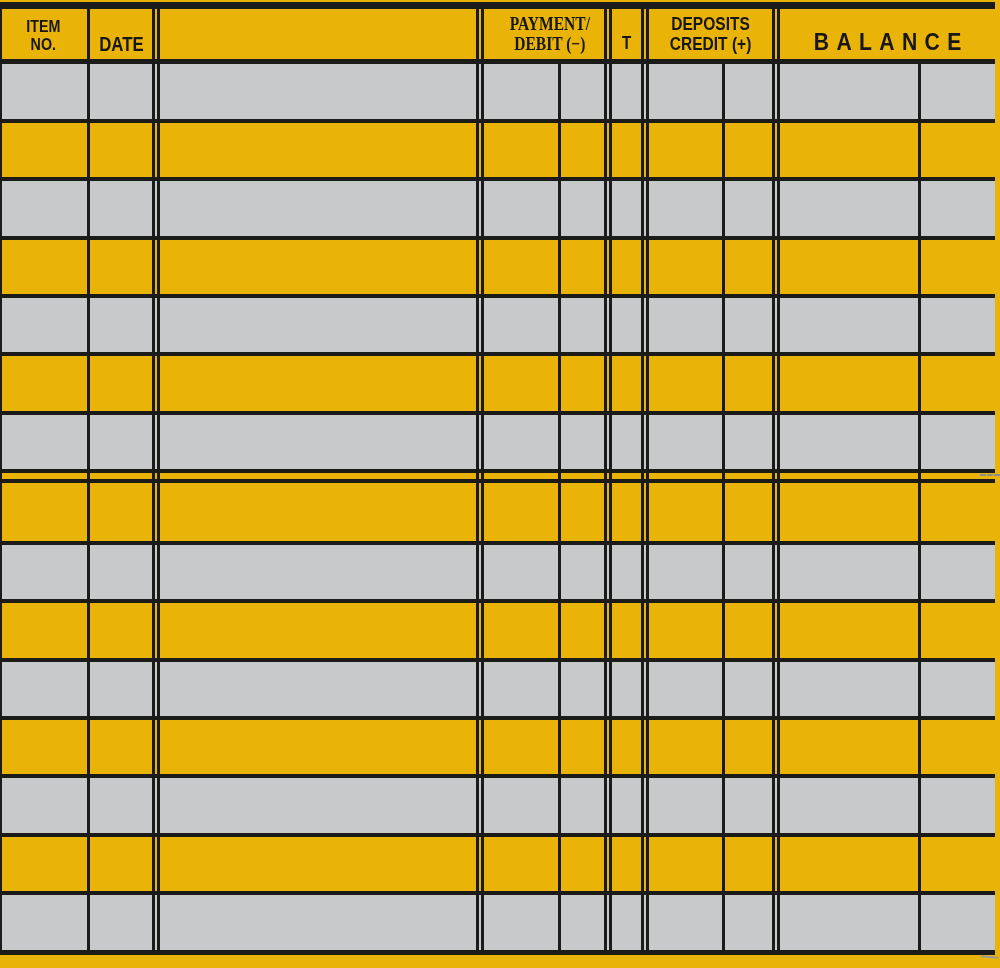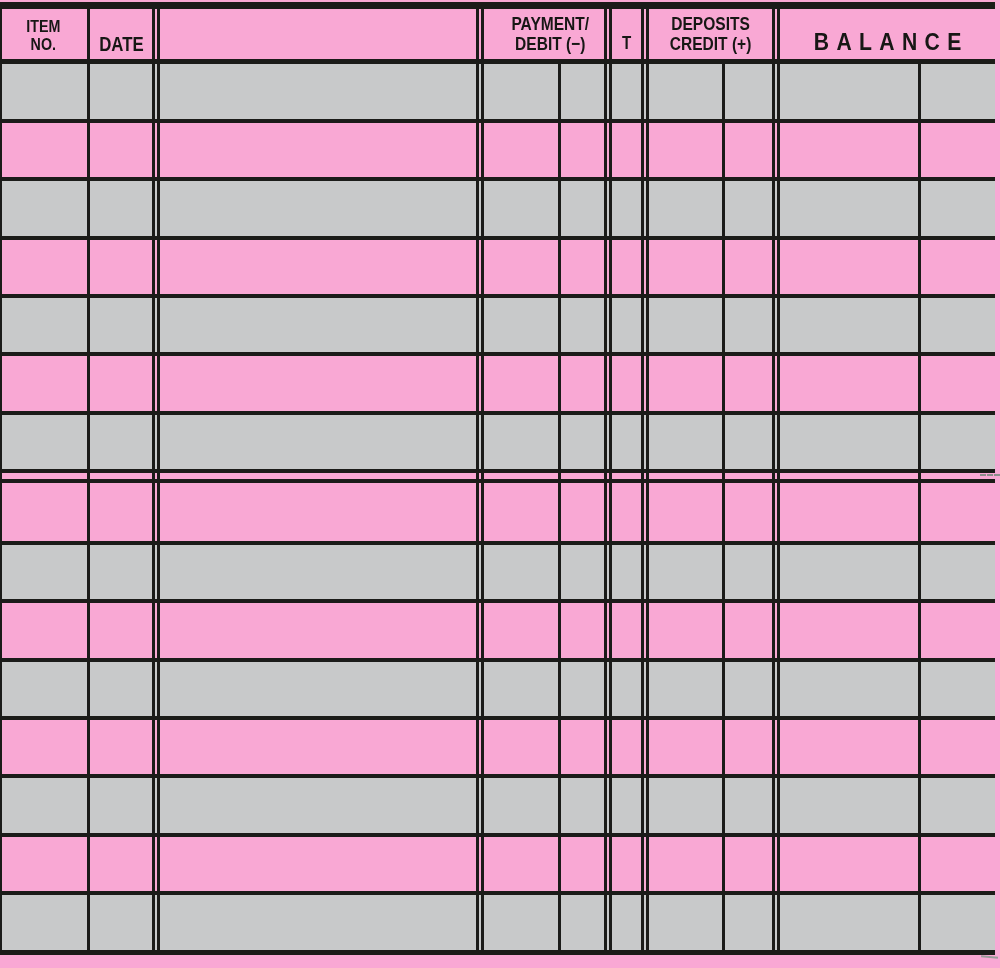--- a/index.html
+++ b/index.html
@@ -1,18 +1,18 @@
 <!DOCTYPE html>
 <html><head>
 <meta charset="utf-8">
 <style>
   html,body { margin:0; padding:0; background:#ffffff; }
   .page {
     position:relative; width:1000px; height:968px;
-    background:#f9a8d4; overflow:hidden;
+    background:#eab308; overflow:hidden;
     font-family:"Liberation Sans", sans-serif;
     -webkit-font-smoothing:antialiased;
   }
   .row { position:absolute; left:0; width:995px; }
   .cell { position:absolute; top:0; height:100%; }
   .hline, .vline { position:absolute; }
   .hcell {
     position:absolute; top:9px; height:50px;
     display:flex; flex-direction:column; align-items:center; justify-content:flex-end;
     padding-bottom:5px; box-sizing:border-box;
@@ -46,21 +46,21 @@
     <div class="txt">
       <span>ITEM</span>
       <span>NO.</span>
     </div>
   </div>
   <div class="hcell hc-date" style="left:90px; width:62px;">
     <div class="txt">
         <span>DATE</span>
       </div>
   </div>
-  <div class="hcell hc-pay" style="left:484px; width:132px;">
+  <div class="hcell hc-pay" style="left:484px; width:132px;font-family:Liberation Serif, serif;">
     <div class="txt">
       <span>PAYMENT/</span>
       <span>DEBIT (−)</span>
     </div>
   </div>
   <div class="hcell hc-t" style="left:612px; width:29px;">
     <div class="txt">
         <span>T</span>
       </div>
   </div>

